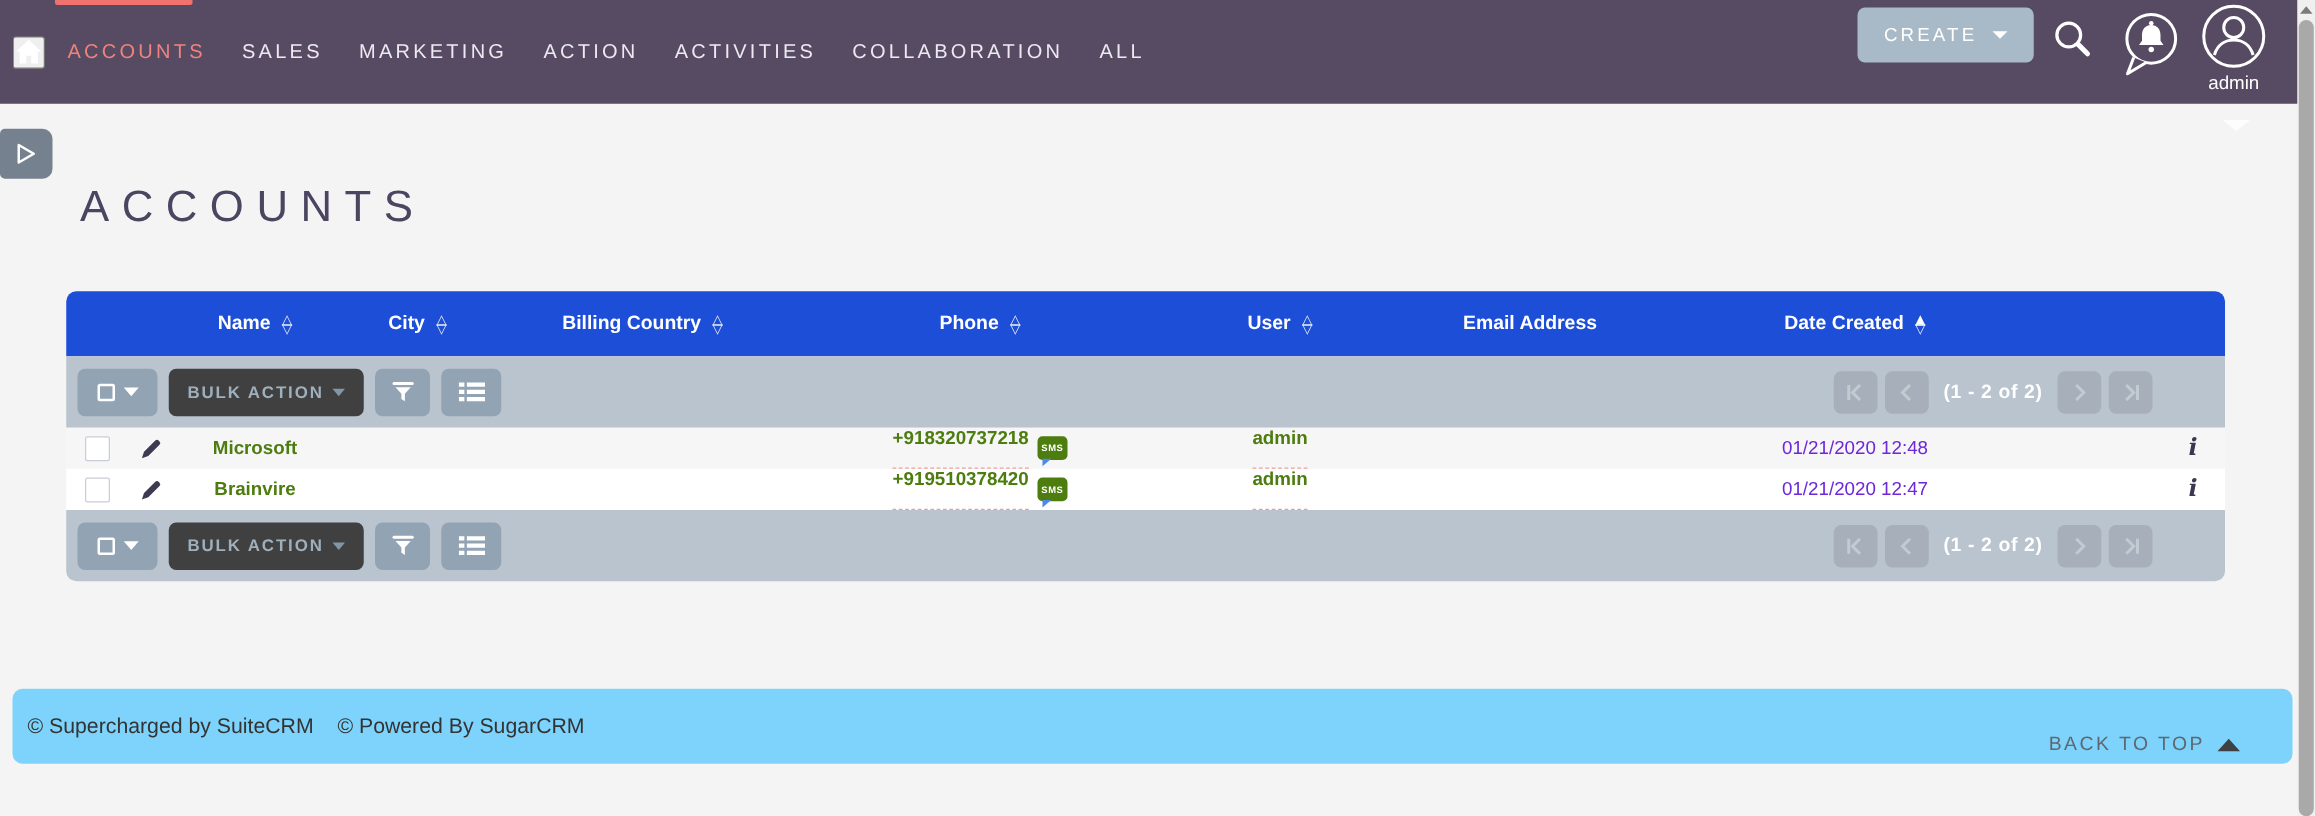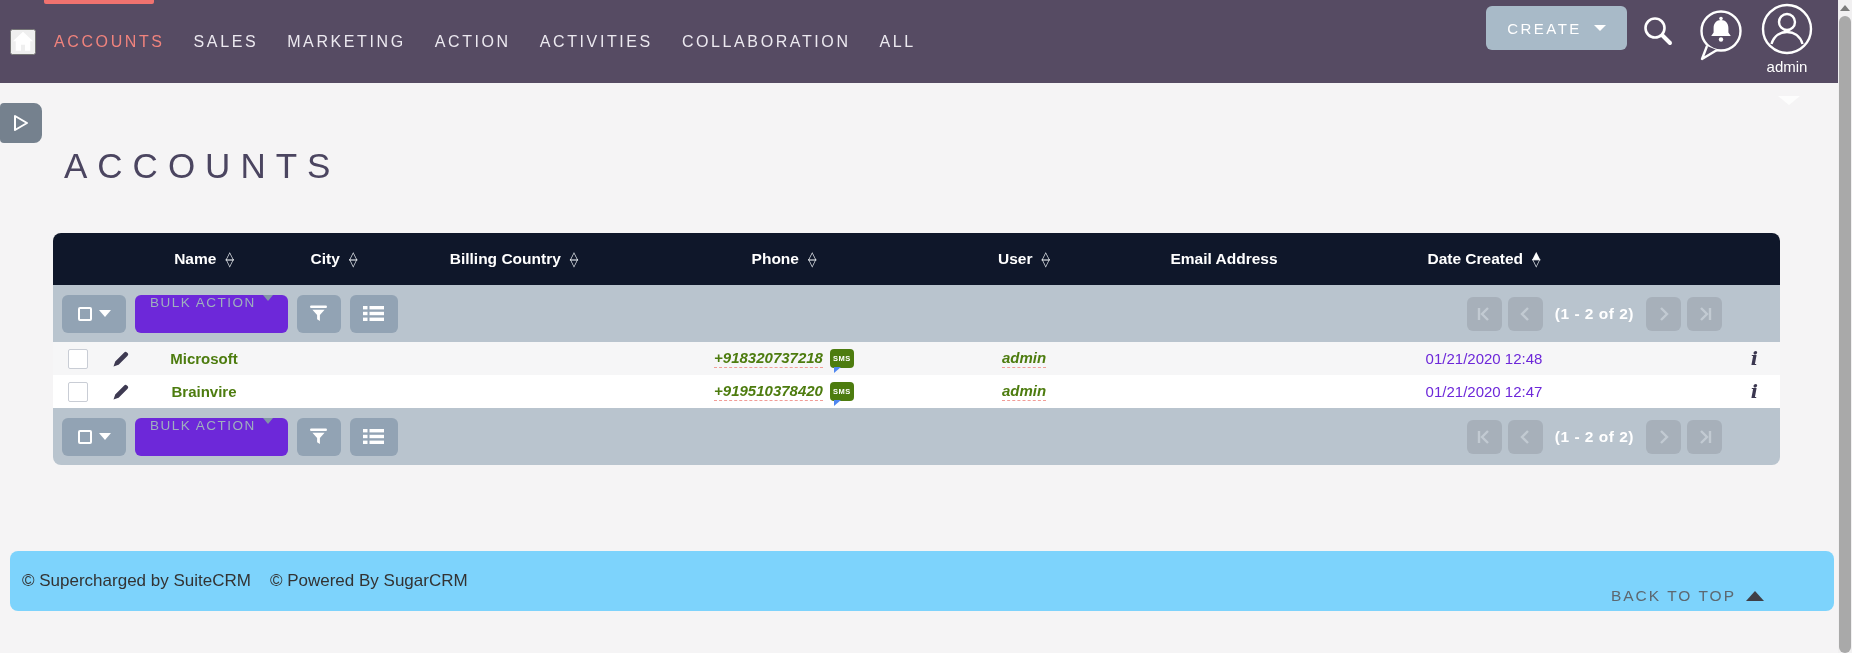--- a/index.html
+++ b/index.html
@@ -27,61 +27,61 @@
 
   
   .expand-btn { position:absolute; left:0; top:103px; width:42px; height:40px; background:#75818e; border:none; border-radius:4px 8px 8px 4px; display:flex; align-items:center; justify-content:center; cursor:pointer; }
 
   
   .page-title { position:absolute; left:64px; top:146px; font-size:35px; font-weight:300; letter-spacing:10px; color:#4b4560; }
 
   
   .listview { position:absolute; left:53px; top:233px; width:1727px; }
   .lv-grid { display:grid; grid-template-columns:50px 36px 130px 130px 230px 310px 170px 230px 290px 1fr; align-items:center; }
-  .thead { height:52px; background:#0f172a; border-radius:8px 8px 0 0; color:#fff; font-weight:bold; font-size:15.5px; }
+  .thead { height:52px; background:#1d4ed8; border-radius:8px 8px 0 0; color:#fff; font-weight:bold; font-size:15.5px; }
   .th { display:flex; align-items:center; justify-content:center; gap:9px; cursor:pointer; height:100%; }
   .sort { display:inline-flex; flex-direction:column; align-items:center; font-size:11px; line-height:7px; color:#e6eaee; font-family:"DejaVu Sans",sans-serif; }
   .sort .filled { color:#ffffff; }
 
   .bulkbar { height:57px; background:#b9c4ce; position:relative; display:flex; align-items:center; }
   .bulkbar.bottom { border-radius:0 0 8px 8px; }
   .bulk-left { display:flex; align-items:center; gap:9px; margin-left:9px; }
   .selectall-btn { width:64px; height:38px; background:#92a3b4; border:none; border-radius:6px; display:flex; align-items:center; justify-content:center; gap:7px; cursor:pointer; }
   .selectall-box { width:14px; height:14px; border:2px solid #fff; border-radius:2px; }
   .selectall-btn .caret-down { border-top-width:7px; border-left-width:6px; border-right-width:6px; }
-  .bulkaction-btn { height:38px; background:#6d28d9; border:none; border-radius:6px; padding:0 15px; display:flex; align-items:flex-start; gap:7px; color:#9fb0bd; font-size:13.5px; font-weight:normal; letter-spacing:1.5px; cursor:default; font-family:inherit; }
+  .bulkaction-btn { height:38px; background:#404040; border:none; border-radius:6px; padding:0 15px; display:flex; align-items:center; gap:7px; color:#9fb0bd; font-size:13.5px; font-weight:bold; letter-spacing:1.5px; cursor:default; font-family:inherit; }
   .bulkaction-btn .caret-down { border-top-color:#8296a6; border-left-width:5px; border-right-width:5px; border-top-width:6px; }
   .iconbtn { height:38px; background:#92a3b4; border:none; border-radius:6px; display:flex; align-items:center; justify-content:center; cursor:pointer; }
   .filter-btn { width:44px; }
   .columns-btn { width:48px; }
 
   .pager { position:absolute; right:58px; top:0; height:57px; display:flex; align-items:center; }
   .pg-btn { width:35px; height:34px; background:#a7b0ba; border:none; border-radius:6px; display:flex; align-items:center; justify-content:center; cursor:default; }
   .pg-btn + .pg-btn { margin-left:6px; }
   .pg-label { color:#fff; font-weight:bold; font-size:15.5px; margin:0 12px; letter-spacing:0.5px; white-space:nowrap; }
 
   .lv-row { height:33px; font-size:15px; }
   .lv-row.odd { background:#f6f6f7; }
   .lv-row.even { background:#ffffff; }
   .cell { display:flex; align-items:center; justify-content:center; height:100%; }
   .cb { width:20px; height:20px; background:#fff; border:1.5px solid #c9cdd5; border-radius:2px; cursor:pointer; }
   .edit-btn { background:none; border:none; cursor:pointer; display:flex; }
   .link { color:#4d7c0f; font-weight:bold; text-decoration:none; cursor:pointer; }
-  .dashed { border-bottom:1.5px dashed #f29d97; padding-bottom:1px;font-style:italic; }
+  .dashed { border-bottom:1.5px dashed #f29d97; padding-bottom:15px; }
   .sms { position:relative; width:24px; height:19px; background:#4d7c0f; border-radius:4px; display:inline-flex; align-items:center; justify-content:center; margin-left:7px; cursor:pointer; }
   .sms span { color:#fff; font-size:7.5px; font-weight:bold; letter-spacing:0.5px; }
   .sms::after { content:""; position:absolute; left:4px; bottom:-5px; width:0; height:0; border-top:6px solid #4f87f0; border-right:7px solid transparent; }
   .date-text { color:#6d28d9;text-align:right; }
   .cell.info { justify-content:flex-end; padding-right:22px; }
   .info-i { font-family:"DejaVu Serif",serif; font-style:italic; font-weight:bold; font-size:19px; color:#3b3750; cursor:pointer; line-height:1; }
 
   
   .footer { position:absolute; left:10px; top:551px; width:1824px; height:60px; background:#7dd3fc; border-radius:8px; display:flex; align-items:center; }
   .footer-left { display:flex; gap:19px; margin-left:12px; font-size:17px; color:#333; }
-  .backtotop { position:absolute; right:70px; display:flex; align-items:center; gap:10px; cursor:pointer; color:#5d6870; font-size:15.5px; letter-spacing:2px;margin-top:29px; }
+  .backtotop { position:absolute; right:42px; display:flex; align-items:center; gap:10px; cursor:pointer; color:#5d6870; font-size:15.5px; letter-spacing:2px;margin-top:29px; }
   .backtotop .tri { width:0; height:0; border-left:9px solid transparent; border-right:9px solid transparent; border-bottom:10px solid #3f3f46; }
 
   
   .scrollbar { position:absolute; right:0; top:0; width:14px; height:653px; background:#f1f0f1; }
   .sb-arrow { position:absolute; top:5px; left:2px; width:0; height:0; border-left:5px solid transparent; border-right:5px solid transparent; border-bottom:6px solid #7b7b7b; cursor:pointer; }
   .sb-thumb { position:absolute; top:16px; left:1px; width:12px; height:637px; background:#a9a9a9; border-radius:6px; cursor:pointer; }
 </style>
 </head>
 <body>
 

